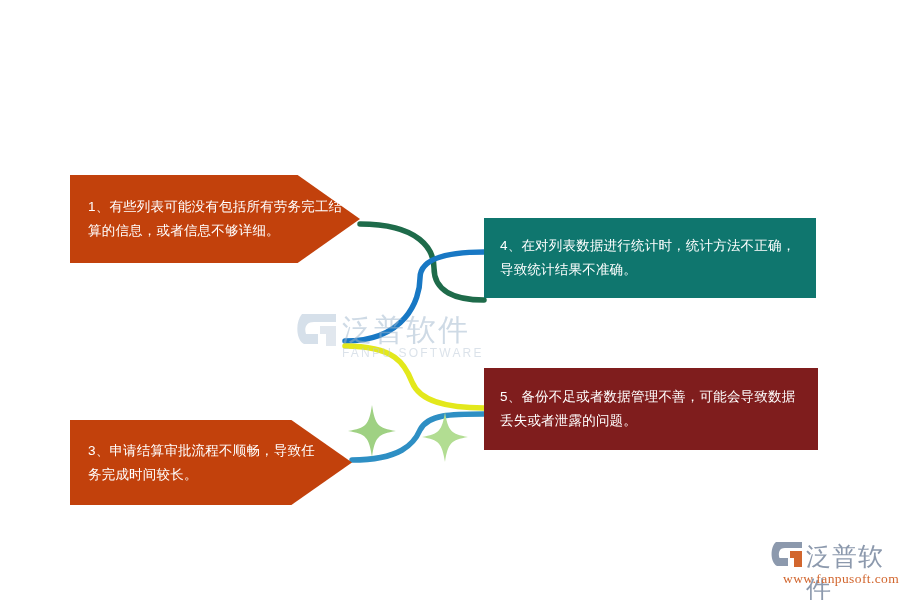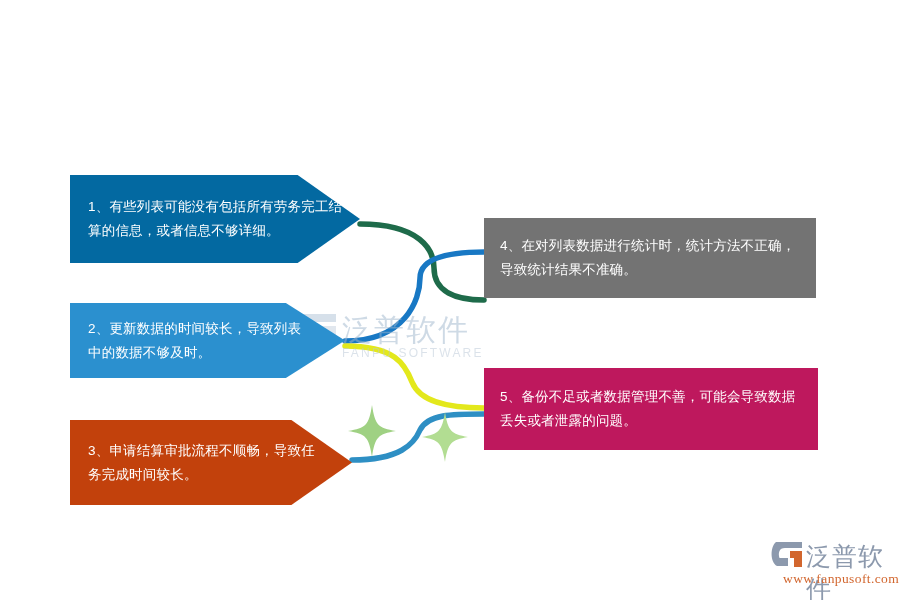--- a/index.html
+++ b/index.html
@@ -145,41 +145,37 @@
 
   <div id="center-watermark">
     <svg width="44" height="40" viewBox="0 0 44 40">
       <path d="M 6 4 L 40 4 L 40 12 L 18 12 C 10 12 8 18 10 24 L 22 24 L 22 34 L 8 34 C 0 30 -1 12 6 4 Z" fill="#9fb6cd" opacity="0.85"></path>
       <path d="M 24 16 L 40 16 L 40 36 L 30 36 L 30 24 L 24 24 Z" fill="#b9c7d6" opacity="0.85"></path>
     </svg>
     <div class="wm-cn">泛普软件</div>
     <div class="wm-en">FANPU SOFTWARE</div>
   </div>
 
-  <div class="arrow-box" style="left:70px; top:175px; width:290px; height:88px; background:#0369a1;justify-content:flex-end;">
+  <div class="arrow-box" style="left:70px; top:175px; width:290px; height:88px; background:#c2410c;justify-content:flex-end;">
     <div class="txt">1、有些列表可能没有包括所有劳务完工结
 算的信息，或者信息不够详细。</div>
   </div>
 
-  <div class="arrow-box" style="left:70px; top:303px; width:275px; height:75px; background:#2b90cf;">
-    <div class="txt">2、更新数据的时间较长，导致列表
-中的数据不够及时。</div>
-  </div>
 
   <div class="arrow-box" style="left:70px; top:420px; width:282px; height:85px; background:#c2410c;">
     <div class="txt">3、申请结算审批流程不顺畅，导致任
 务完成时间较长。</div>
   </div>
 
-  <div class="rect-box" style="left:484px; top:218px; width:332px; height:80px; background:#737373;">
+  <div class="rect-box" style="left:484px; top:218px; width:332px; height:80px; background:#0f766e;">
     <div class="txt">4、在对列表数据进行统计时，统计方法不正确，
 导致统计结果不准确。</div>
   </div>
 
-  <div class="rect-box" style="left:484px; top:368px; width:334px; height:82px; background:#be185d;">
+  <div class="rect-box" style="left:484px; top:368px; width:334px; height:82px; background:#7f1d1d;">
     <div class="txt">5、备份不足或者数据管理不善，可能会导致数据
 丢失或者泄露的问题。</div>
   </div>
 
   <div id="brand-logo">
     <svg width="34" height="30" viewBox="0 0 34 30">
       <path d="M 6 2 L 32 2 L 32 8 L 15 8 C 9 8 8 13 9.5 18 L 18 18 L 18 26 L 7 26 C 0 22 0 7 6 2 Z" fill="#8c99ad"></path>
       <path d="M 20 11 L 32 11 L 32 27 L 24 27 L 24 18 L 20 18 Z" fill="#d2662e"></path>
     </svg>
     <div class="logo-cn">泛普软件</div>

